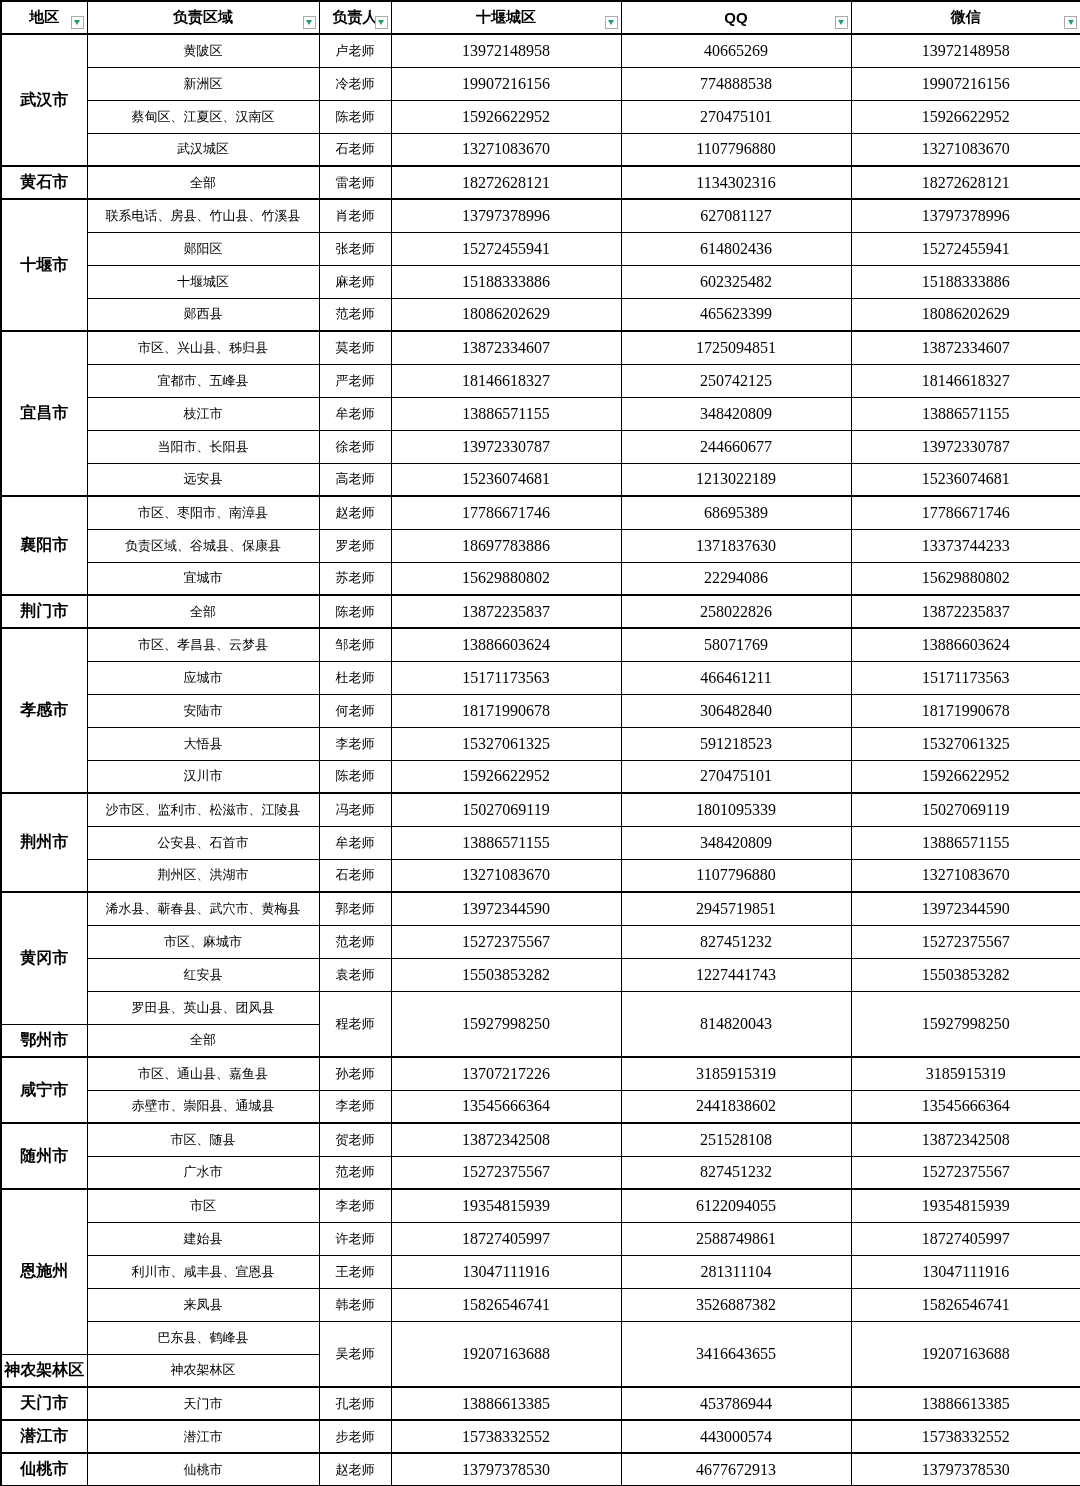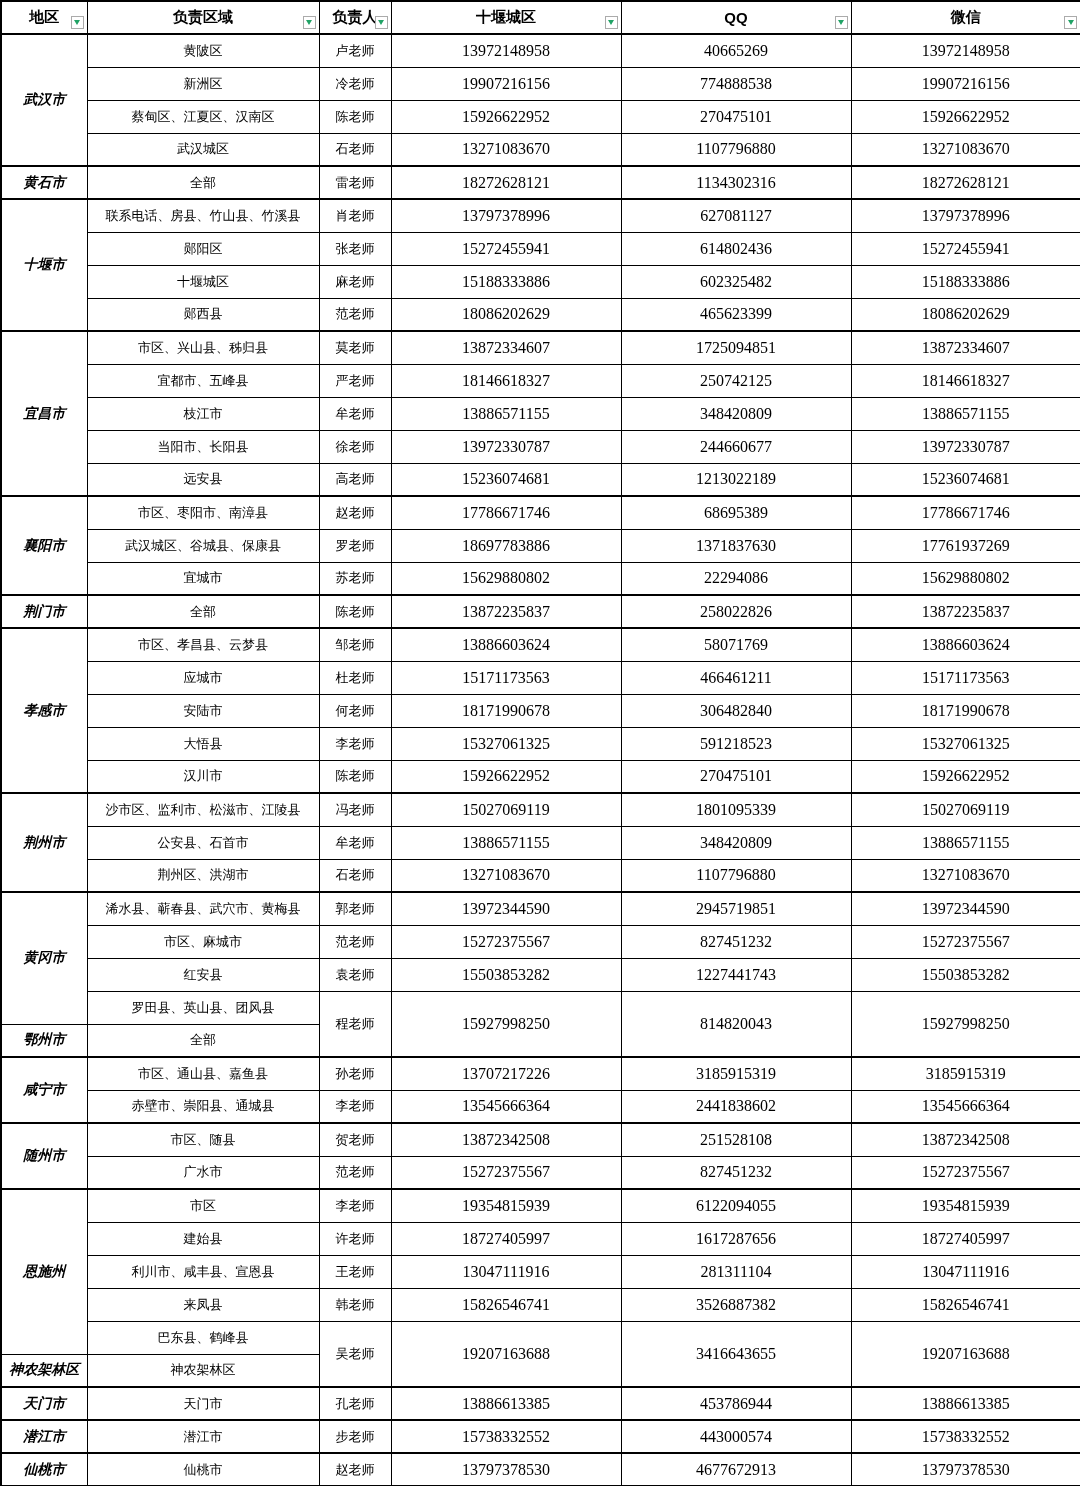--- a/index.html
+++ b/index.html
@@ -36,22 +36,21 @@
     background: #ffffff;
     margin-left: 13px;
   }
   td {
     font-family: "Liberation Serif", "DejaVu Serif", serif;
     font-size: 16px;
   }
   td.region {
     font-family: "Liberation Sans", "DejaVu Sans", sans-serif;
     font-weight: bold;
-    font-size: 14px;
-    font-style: italic;
+    font-size: 16px;
   }
   td.area, td.teacher {
     font-size: 13px;
   }
   .filter-btn {
     position: absolute;
     right: 3px;
     bottom: 4px;
     width: 13px;
     height: 13px;
@@ -217,25 +216,25 @@
       </tr>
       <tr class="group-start">
         <td class="region" rowspan="3">襄阳市</td>
         <td class="area">市区、枣阳市、南漳县</td>
         <td class="teacher">赵老师</td>
         <td class="phone">17786671746</td>
         <td class="qq">68695389</td>
         <td class="wechat">17786671746</td>
       </tr>
       <tr>
-        <td class="area">武汉城区、谷城县、保康县</td>
+        <td class="area">负责区域、谷城县、保康县</td>
         <td class="teacher">罗老师</td>
         <td class="phone">18697783886</td>
         <td class="qq">1371837630</td>
-        <td class="wechat">17761937269</td>
+        <td class="wechat">13373744233</td>
       </tr>
       <tr>
         <td class="area">宜城市</td>
         <td class="teacher">苏老师</td>
         <td class="phone">15629880802</td>
         <td class="qq">22294086</td>
         <td class="wechat">15629880802</td>
       </tr>
       <tr class="group-start">
         <td class="region">荆门市</td>
@@ -371,21 +370,21 @@
         <td class="area">市区</td>
         <td class="teacher">李老师</td>
         <td class="phone">19354815939</td>
         <td class="qq">6122094055</td>
         <td class="wechat">19354815939</td>
       </tr>
       <tr>
         <td class="area">建始县</td>
         <td class="teacher">许老师</td>
         <td class="phone">18727405997</td>
-        <td class="qq">1617287656</td>
+        <td class="qq">2588749861</td>
         <td class="wechat">18727405997</td>
       </tr>
       <tr>
         <td class="area">利川市、咸丰县、宣恩县</td>
         <td class="teacher">王老师</td>
         <td class="phone">13047111916</td>
         <td class="qq">281311104</td>
         <td class="wechat">13047111916</td>
       </tr>
       <tr>

